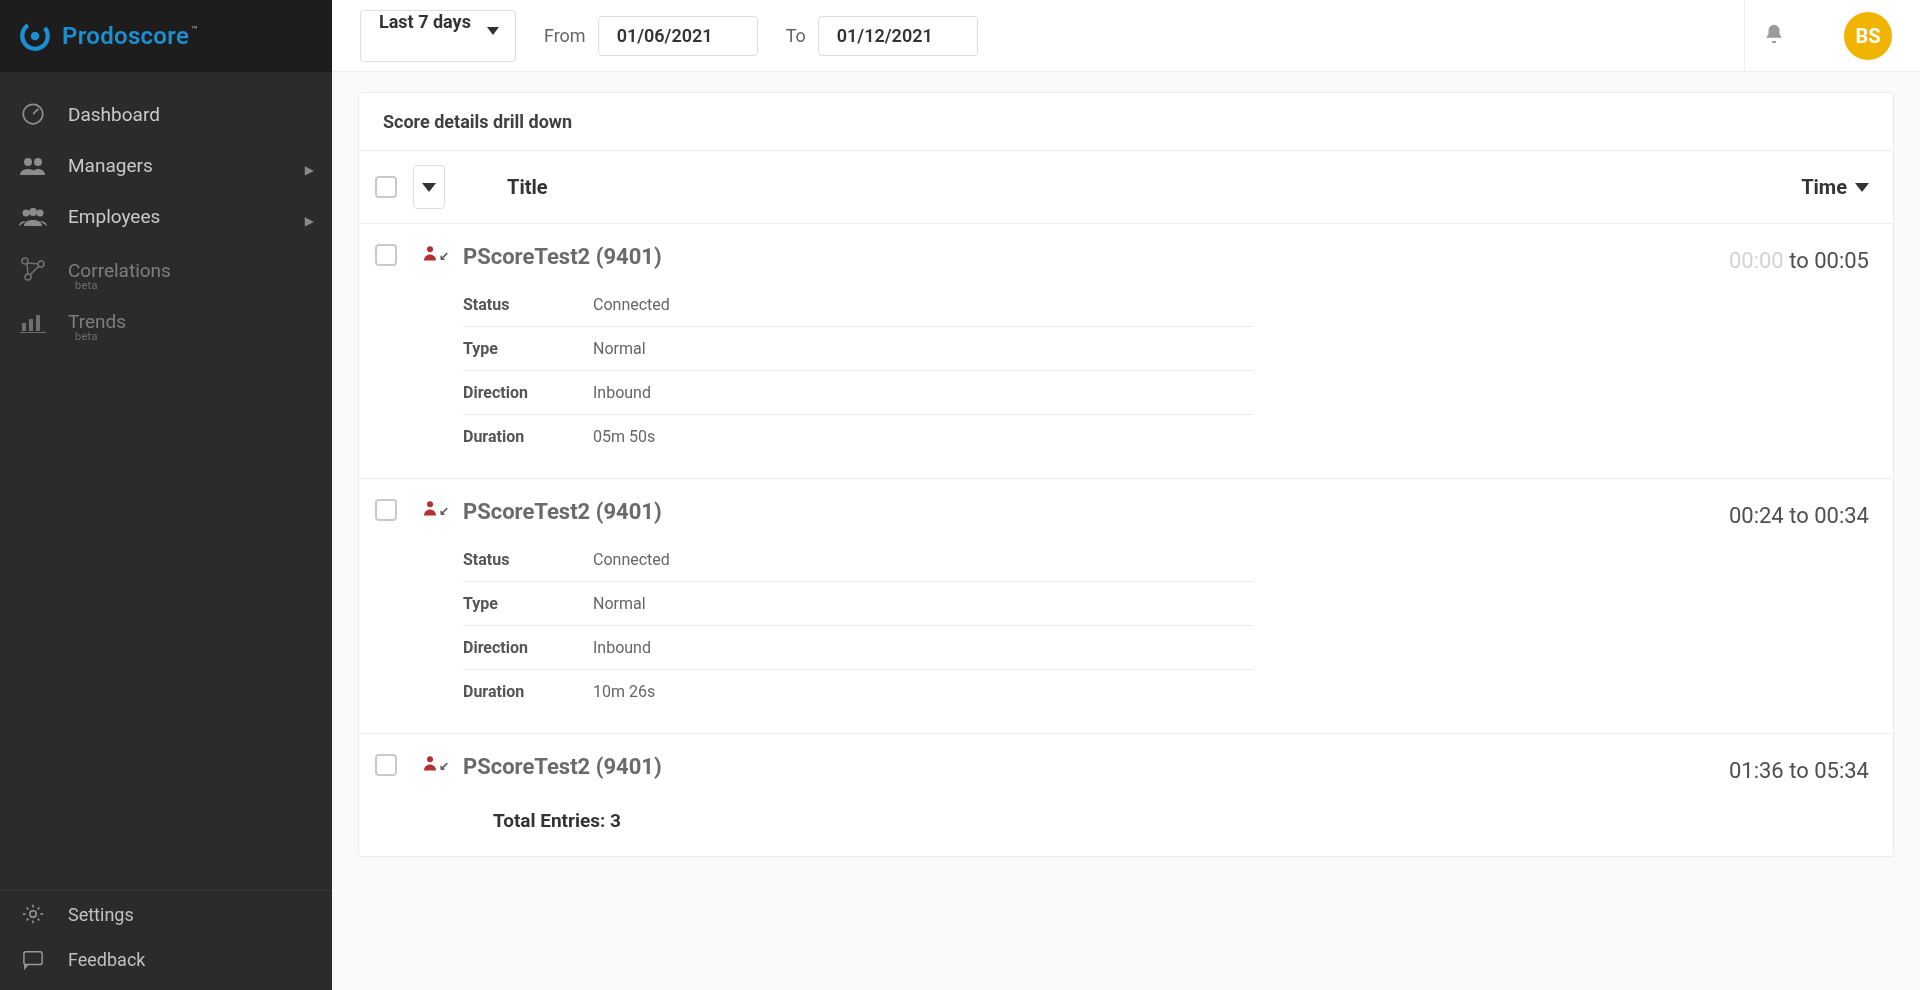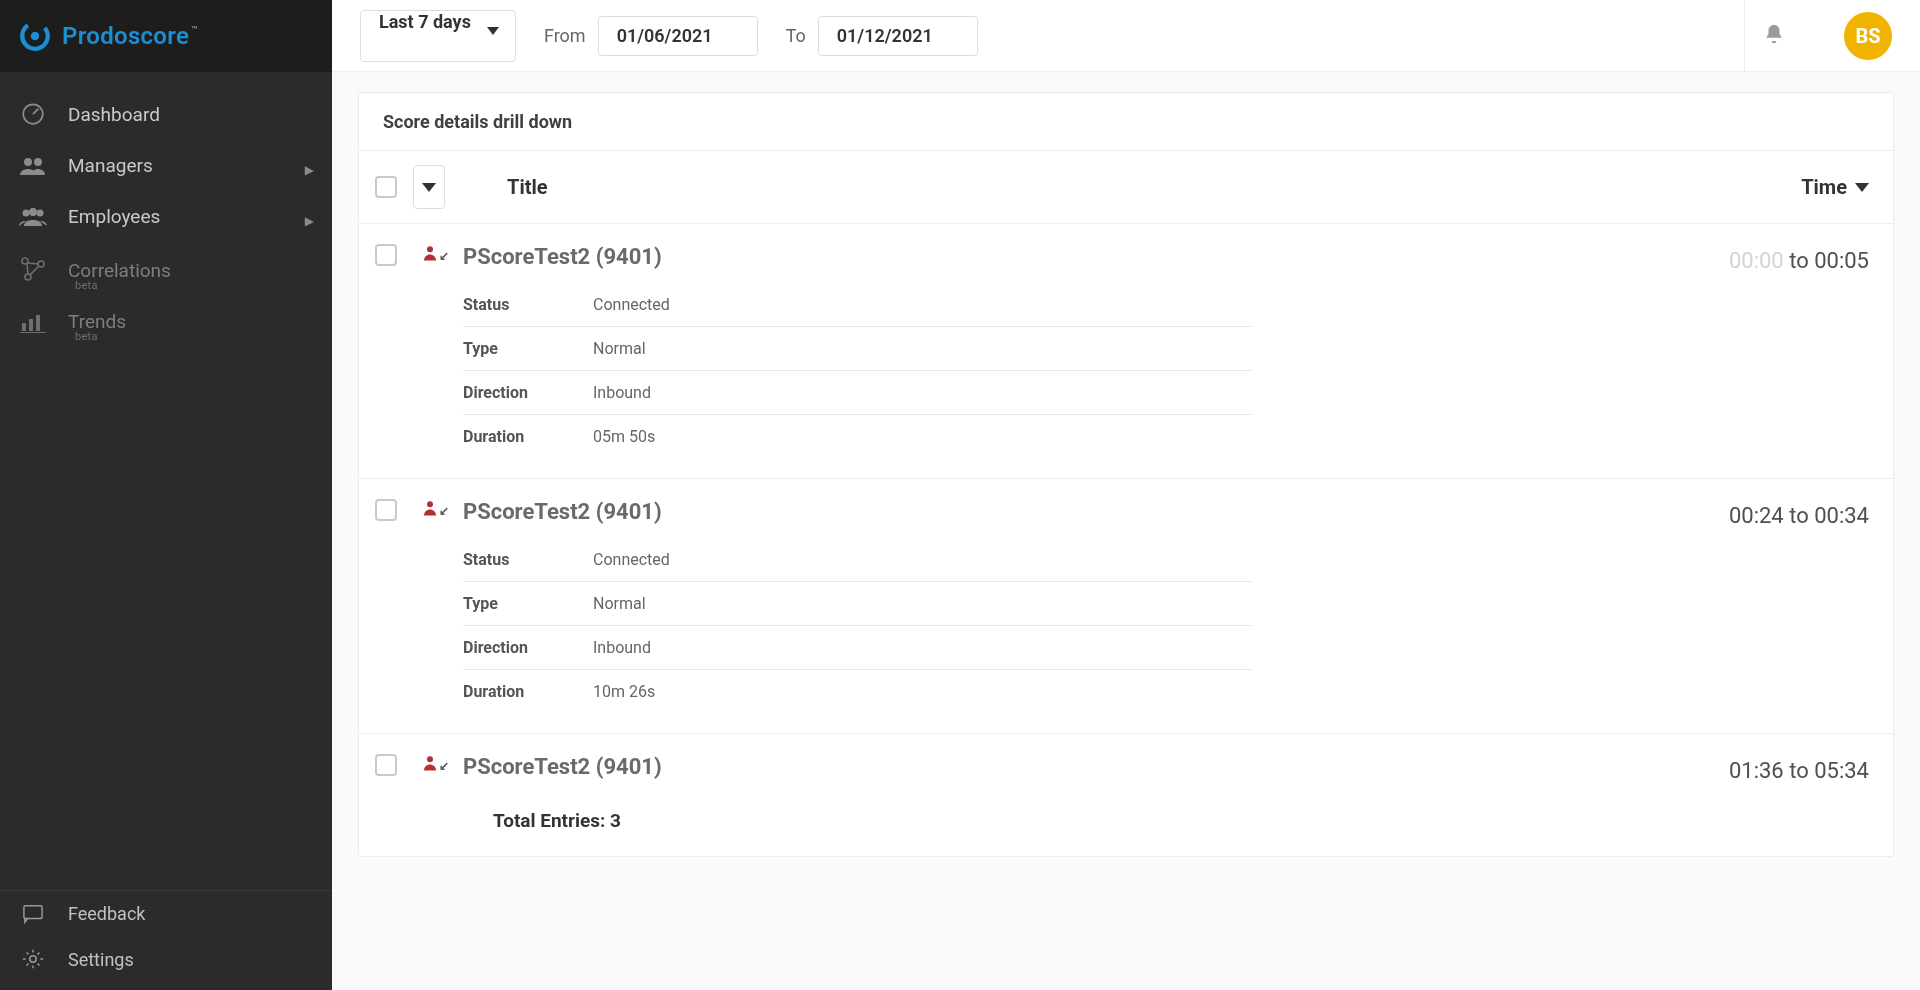--- a/index.html
+++ b/index.html
@@ -239,35 +239,35 @@
           </svg>
       </span>
       <span>Trends</span>
       <span class="beta">beta</span>
     </div>
   </nav>
 
   <div class="nav-bottom">
     <div class="nav-item">
       <span class="icon">
+        <svg width="22" height="22" viewBox="0 0 24 24" fill="none" stroke="#9a9a9a" stroke-width="1.6">
+            <circle cx="12" cy="12" r="3.5"></circle>
+            <path d="M12 2v3M12 19v3M4 12H1M23 12h-3M5 5l2 2M17 17l2 2M19 5l-2 2M7 17l-2 2"></path>
+          </svg>
+      </span>
+      <span>Settings</span>
+    </div>
+    <div class="nav-item">
+      <span class="icon">
         <svg width="22" height="20" viewBox="0 0 24 22" fill="none" stroke="#9a9a9a" stroke-width="1.6">
             <rect x="2" y="2" width="20" height="14" rx="2"></rect>
             <path d="M6 16l-3 4v-4"></path>
           </svg>
       </span>
       <span>Feedback</span>
-    </div>
-    <div class="nav-item">
-      <span class="icon">
-        <svg width="22" height="22" viewBox="0 0 24 24" fill="none" stroke="#9a9a9a" stroke-width="1.6">
-            <circle cx="12" cy="12" r="3.5"></circle>
-            <path d="M12 2v3M12 19v3M4 12H1M23 12h-3M5 5l2 2M17 17l2 2M19 5l-2 2M7 17l-2 2"></path>
-          </svg>
-      </span>
-      <span>Settings</span>
     </div>
   </div>
 </aside>
 
 <main class="main">
   <div class="topbar">
     <div class="range-select">
       <span>Last 7 days</span>
     </div>
     <div class="date-group">

